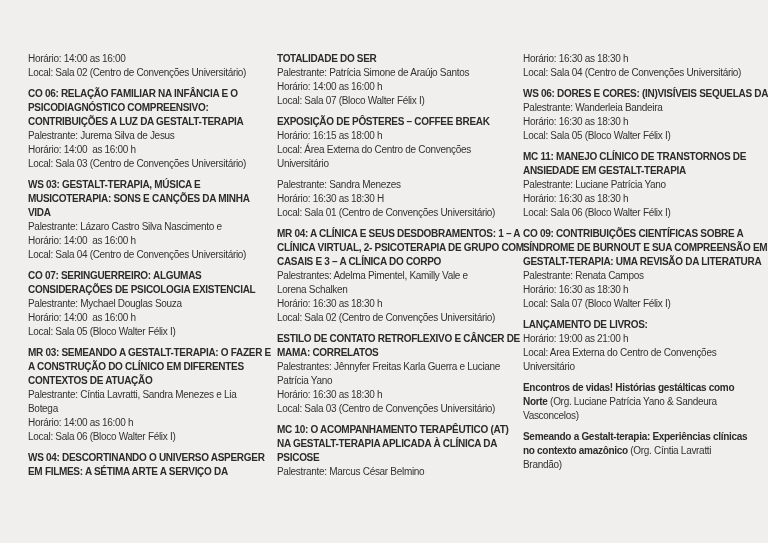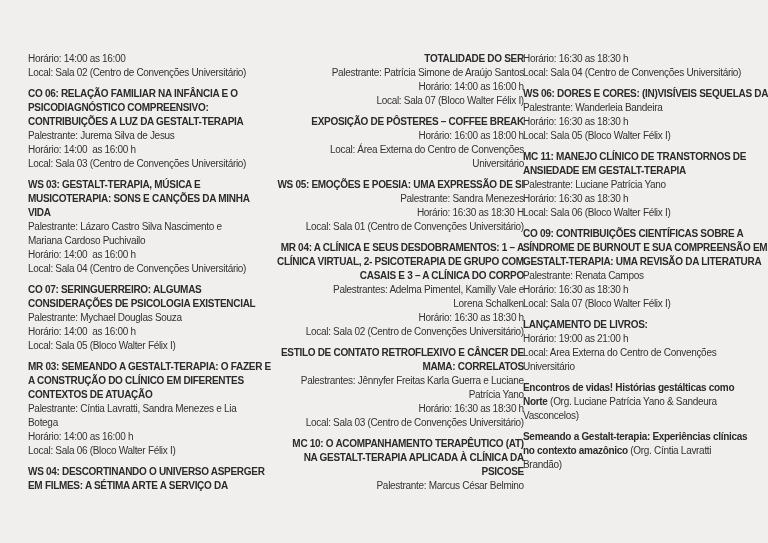--- a/index.html
+++ b/index.html
@@ -19,21 +19,21 @@
     font-family: "Liberation Sans", sans-serif;
     font-size: 10px;
     letter-spacing: -0.3px;
     color: #333333;
   }
   .column {
     position: absolute;
     top: 52px;
   }
   .column-1 { left: 28px; }
-  .column-2 { left: 277px; text-align: right; }
+  .column-2 { left: 277px; }
   .column-3 { left: 523px; }
   .block { margin-bottom: 7px; }
   .block.extra-gap { }
   .line {
     white-space: pre;
     line-height: 14px;
     height: 14px;
   }
   .b { font-weight: bold; color: #2b2b2b; }
   .i { }
@@ -53,21 +53,20 @@
         <div class="line"><span class="b">CONTRIBUIÇÕES A LUZ DA GESTALT-TERAPIA</span></div>
         <div class="line"><span class="">Palestrante: Jurema Silva de Jesus</span></div>
         <div class="line"><span class="">Horário: 14:00  as 16:00 h</span></div>
         <div class="line"><span class="">Local: Sala 03 (Centro de Convenções Universitário)</span></div>
       </div>
       <div class="block">
         <div class="line"><span class="b">WS 03: GESTALT-TERAPIA, MÚSICA E</span></div>
         <div class="line"><span class="b">MUSICOTERAPIA: SONS E CANÇÕES DA MINHA</span></div>
         <div class="line"><span class="b">VIDA</span></div>
         <div class="line"><span class="">Palestrante: Lázaro Castro Silva Nascimento e</span></div>
-        <div class="line"><span class="">Mariana Cardoso Puchivailo</span></div>
         <div class="line"><span class="">Horário: 14:00  as 16:00 h</span></div>
         <div class="line"><span class="">Local: Sala 04 (Centro de Convenções Universitário)</span></div>
       </div>
       <div class="block">
         <div class="line"><span class="b">CO 07: SERINGUERREIRO: ALGUMAS</span></div>
         <div class="line"><span class="b">CONSIDERAÇÕES DE PSICOLOGIA EXISTENCIAL</span></div>
         <div class="line"><span class="">Palestrante: Mychael Douglas Souza</span></div>
         <div class="line"><span class="">Horário: 14:00  as 16:00 h</span></div>
         <div class="line"><span class="">Local: Sala 05 (Bloco Walter Félix I)</span></div>
       </div>
@@ -87,26 +86,25 @@
     </div>
   <div class="column column-2">
       <div class="block">
         <div class="line"><span class="b">TOTALIDADE DO SER</span></div>
         <div class="line"><span class="">Palestrante: Patrícia Simone de Araújo Santos</span></div>
         <div class="line"><span class="">Horário: 14:00 as 16:00 h</span></div>
         <div class="line"><span class="">Local: Sala 07 (Bloco Walter Félix I)</span></div>
       </div>
       <div class="block">
         <div class="line"><span class="b">EXPOSIÇÃO DE PÔSTERES – </span><span class="b i">COFFEE BREAK</span></div>
-        <div class="line"><span class="">Horário: 16:00 as 18:00 h</span></div>
+        <div class="line"><span class="">Horário: 16:15 as 18:00 h</span></div>
         <div class="line"><span class="">Local: Área Externa do Centro de Convenções</span></div>
         <div class="line"><span class="">Universitário</span></div>
       </div>
       <div class="block">
-        <div class="line"><span class="b">WS 05: EMOÇÕES E POESIA: UMA EXPRESSÃO DE SI</span></div>
         <div class="line"><span class="">Palestrante: Sandra Menezes</span></div>
         <div class="line"><span class="">Horário: 16:30 as 18:30 H</span></div>
         <div class="line"><span class="">Local: Sala 01 (Centro de Convenções Universitário)</span></div>
       </div>
       <div class="block">
         <div class="line"><span class="b">MR 04: A CLÍNICA E SEUS DESDOBRAMENTOS: 1 – A</span></div>
         <div class="line"><span class="b">CLÍNICA VIRTUAL, 2- PSICOTERAPIA DE GRUPO COM</span></div>
         <div class="line"><span class="b">CASAIS E 3 – A CLÍNICA DO CORPO</span></div>
         <div class="line"><span class="">Palestrantes: Adelma Pimentel, Kamilly Vale e</span></div>
         <div class="line"><span class="">Lorena Schalken</span></div>

